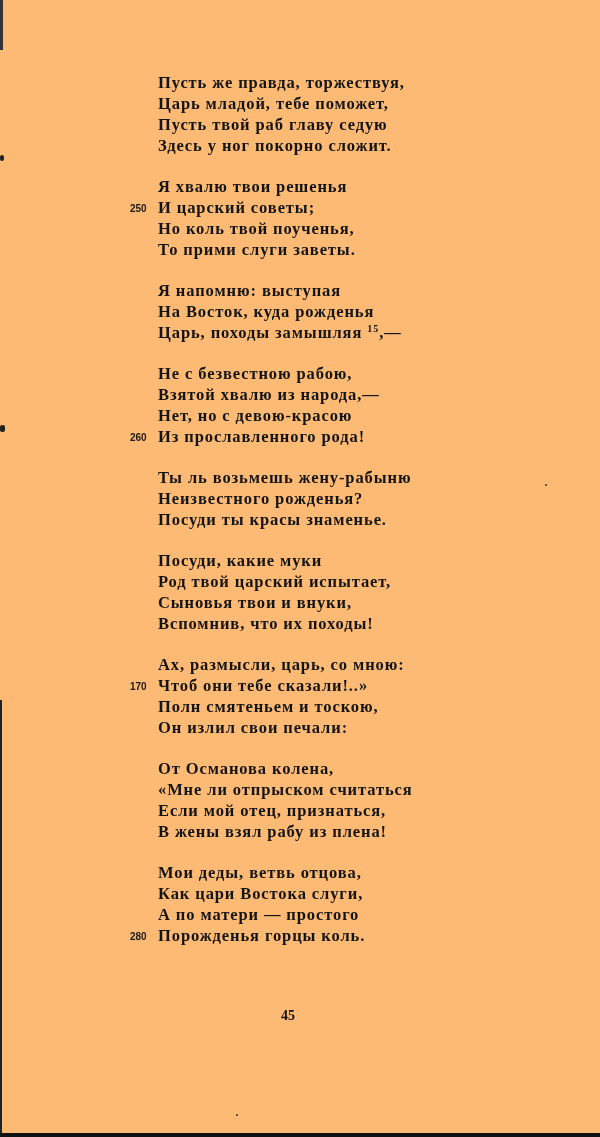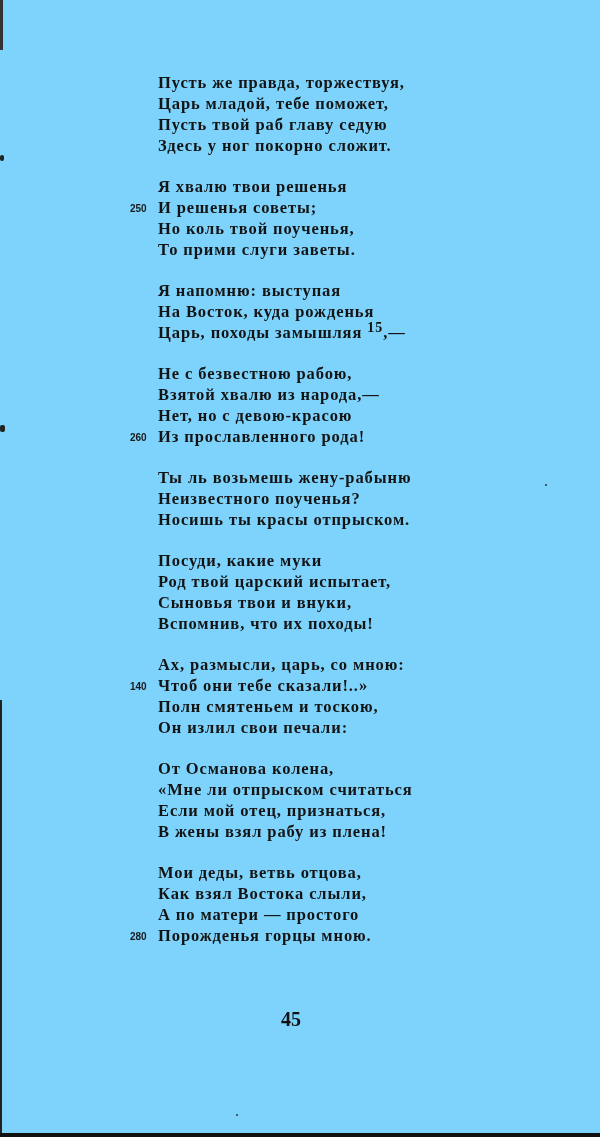--- a/index.html
+++ b/index.html
@@ -12,21 +12,21 @@
       height: 1137px;
       position: relative;
       overflow: hidden;
       font-family: "Liberation Serif", "DejaVu Serif", serif;
       color: #111111;
     }
     .page {
       position: absolute;
       left: 0; top: 0;
       width: 600px; height: 1137px;
-      background: #7dd3fc;
+      background: #fdba74;
     }
     .poem {
       position: absolute;
       left: 158px;
       top: 72px;
       width: 340px;
     }
     .stanza {
       margin: 0 0 20px 0;
     }
@@ -45,30 +45,30 @@
       left: -28px;
       top: 1px;
       font-family: "Liberation Sans", "DejaVu Sans", sans-serif;
       font-size: 10px;
       font-weight: bold;
       letter-spacing: 0;
       color: #1a1a1a;
       text-align: center;
     }
     .line sup {
-      font-size: 14px;
+      font-size: 10px;
       line-height: 0;
       vertical-align: 6px;
       font-weight: bold;
     }
     .page-number {
       position: absolute;
       left: 281px;
       top: 1008px;
-      font-size: 20px;
+      font-size: 14px;
       font-weight: bold;
       color: #111111;
     }
     
     .left-edge {
       position: absolute;
       left: 0;
       top: 700px;
       width: 2px;
       height: 437px;
@@ -118,69 +118,69 @@
 
     <div class="stanza">
       <div class="line"><span>Пусть же правда, торжествуя,</span></div>
       <div class="line"><span>Царь младой, тебе поможет,</span></div>
       <div class="line"><span>Пусть твой раб главу седую</span></div>
       <div class="line"><span>Здесь у ног покорно сложит.</span></div>
     </div>
 
     <div class="stanza">
       <div class="line"><span>Я хвалю твои решенья</span></div>
-      <div class="line"><span class="num">250</span><span>И решенья советы;</span></div>
+      <div class="line"><span class="num">250</span><span>И царский советы;</span></div>
       <div class="line"><span>Но коль твой поученья,</span></div>
       <div class="line"><span>То прими слуги заветы.</span></div>
     </div>
 
     <div class="stanza">
       <div class="line"><span>Я напомню: выступая</span></div>
       <div class="line"><span>На Восток, куда рожденья</span></div>
       <div class="line"><span>Царь, походы замышляя</span> <sup>15</sup><span>,—</span></div>
     </div>
 
     <div class="stanza">
       <div class="line"><span>Не с безвестною рабою,</span></div>
       <div class="line"><span>Взятой хвалю из народа,—</span></div>
       <div class="line"><span>Нет, но с девою-красою</span></div>
       <div class="line"><span class="num">260</span><span>Из прославленного рода!</span></div>
     </div>
 
     <div class="stanza">
       <div class="line"><span>Ты ль возьмешь жену-рабыню</span></div>
-      <div class="line"><span>Неизвестного поученья?</span></div>
-      <div class="line"><span>Носишь ты красы отпрыском.</span></div>
+      <div class="line"><span>Неизвестного рожденья?</span></div>
+      <div class="line"><span>Посуди ты красы знаменье.</span></div>
     </div>
 
     <div class="stanza">
       <div class="line"><span>Посуди, какие муки</span></div>
       <div class="line"><span>Род твой царский испытает,</span></div>
       <div class="line"><span>Сыновья твои и внуки,</span></div>
       <div class="line"><span>Вспомнив, что их походы!</span></div>
     </div>
 
     <div class="stanza">
       <div class="line"><span>Ах, размысли, царь, со мною:</span></div>
-      <div class="line"><span class="num">140</span><span>Чтоб они тебе сказали!..»</span></div>
+      <div class="line"><span class="num">170</span><span>Чтоб они тебе сказали!..»</span></div>
       <div class="line"><span>Полн смятеньем и тоскою,</span></div>
       <div class="line"><span>Он излил свои печали:</span></div>
     </div>
 
     <div class="stanza">
       <div class="line"><span>От Османова колена,</span></div>
       <div class="line"><span>«Мне ли отпрыском считаться</span></div>
       <div class="line"><span>Если мой отец, признаться,</span></div>
       <div class="line"><span>В жены взял рабу из плена!</span></div>
     </div>
 
     <div class="stanza">
       <div class="line"><span>Мои деды, ветвь отцова,</span></div>
-      <div class="line"><span>Как взял Востока слыли,</span></div>
+      <div class="line"><span>Как цари Востока слуги,</span></div>
       <div class="line"><span>А по матери — простого</span></div>
-      <div class="line"><span class="num">280</span><span>Порожденья горцы мною.</span></div>
+      <div class="line"><span class="num">280</span><span>Порожденья горцы коль.</span></div>
     </div>
 
   </div>
 
   <div class="page-number">45</div>
 
 </div>
 
 </body></html>

